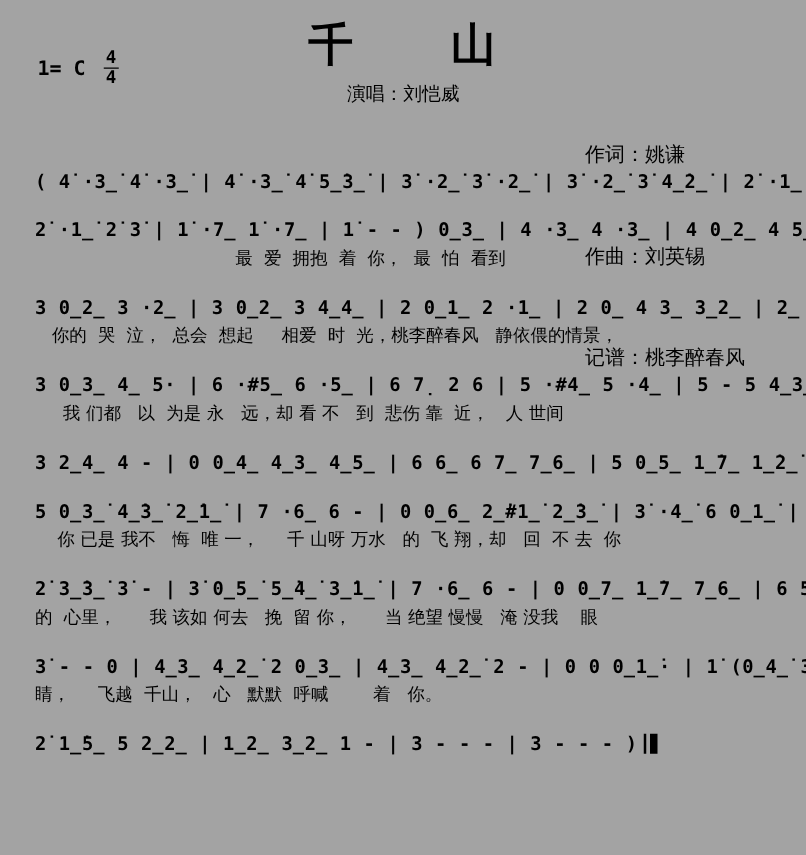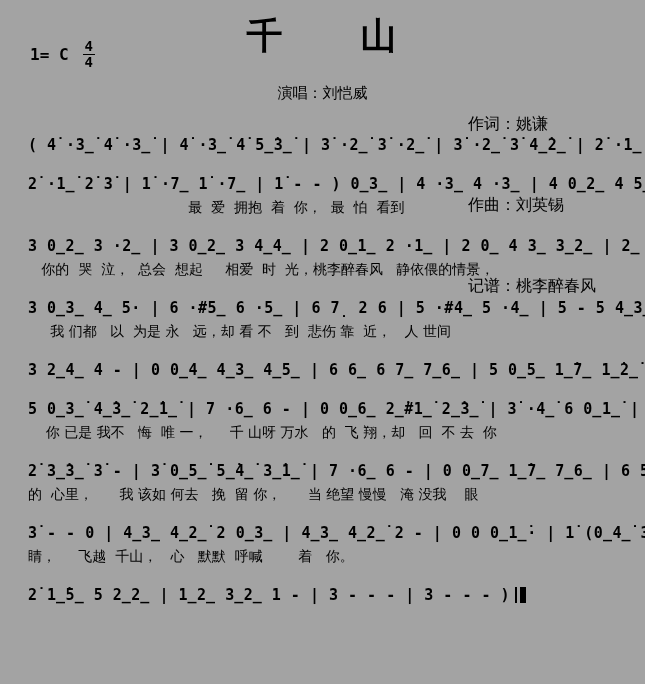--- a/index.html
+++ b/index.html
@@ -5,21 +5,21 @@
   html,body{margin:0;padding:0;background:#ffffff;}
   body{width:645px;height:684px;overflow:hidden;color:#000;
        font-family:"DejaVu Sans","Liberation Sans",sans-serif;}
   .page{position:relative;width:645px;height:684px;background:#a3a3a3;}
 
   
   .header{position:relative;height:128px;}
   .title{ text-align:center;padding-top:12px;font-size:36px;font-weight:bold;
           white-space:pre;letter-spacing:2px;}
   .subtitle{text-align:center;margin-top:10px;font-size:14px;white-space:pre;}
-  .performer{text-align:center;margin-top:23px;font-size:15px;white-space:pre;}
+  .performer{text-align:center;margin-top:5px;font-size:15px;white-space:pre;}
   .keyblock{position:absolute;left:30px;top:40px;display:flex;align-items:center;
             font-family:"DejaVu Sans Mono","Liberation Mono",monospace;
             font-weight:bold;font-size:16px;}
   .meter{display:inline-flex;flex-direction:column;align-items:center;
          margin-left:14px;font-size:14px;line-height:13px;}
   .meter .num{border-bottom:1.5px solid #000;padding:0 2px 1px 2px;}
   .meter .den{padding-top:1px;}
   .credits{position:absolute;left:468px;top:56px;font-size:16px;line-height:27px;
            white-space:pre;}
 

